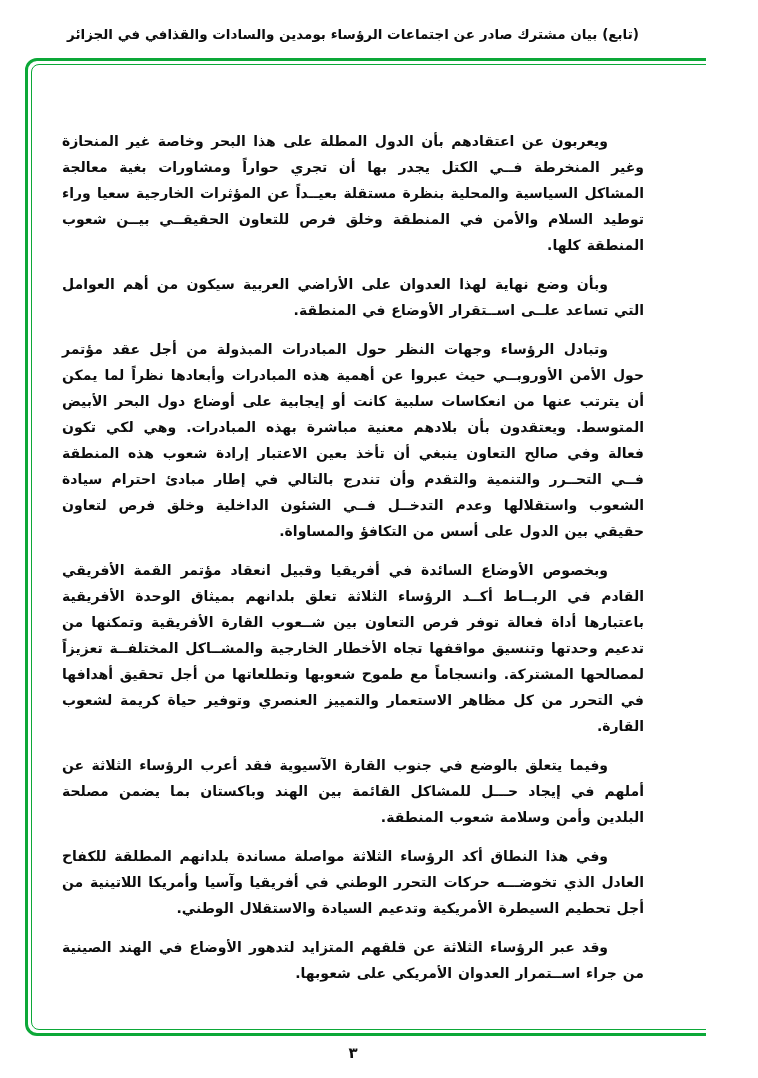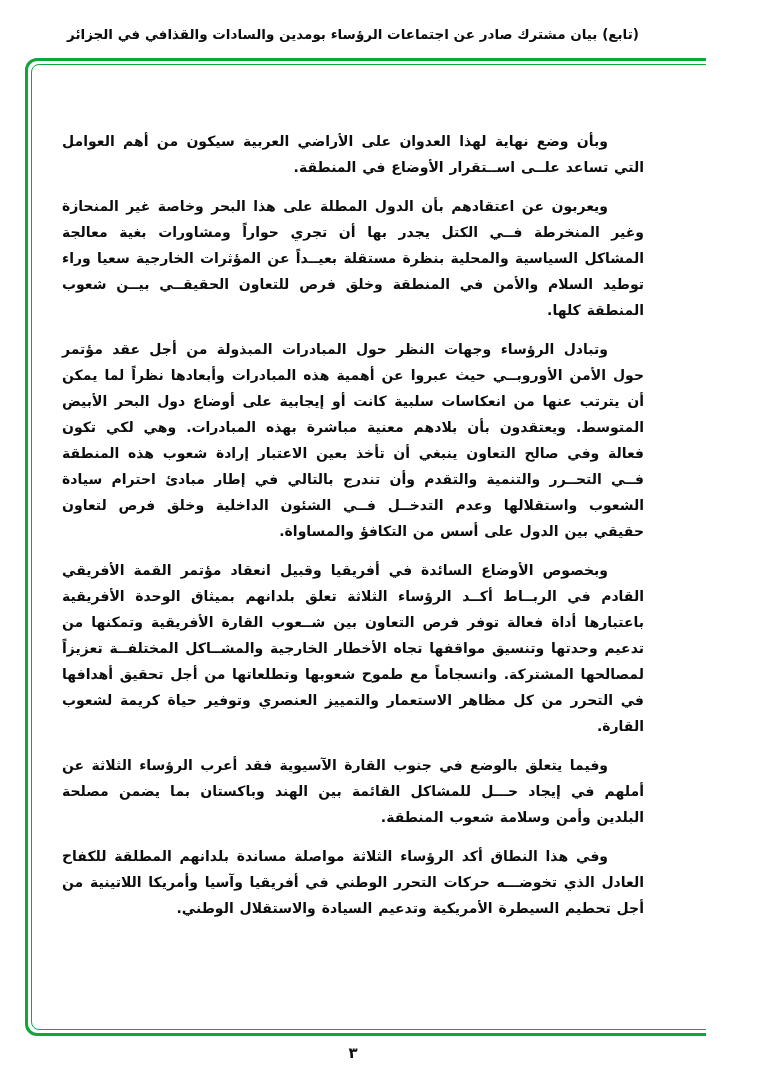--- a/index.html
+++ b/index.html
@@ -69,23 +69,24 @@
 
 <div class="page">
 
   <div class="header">(تابع) بيان مشترك صادر عن اجتماعات الرؤساء بومدين والسادات والقذافي في الجزائر</div>
 
   <div class="frame-outer">
     <div class="frame-inner"></div>
   </div>
 
   <div class="content">
+    <p>ويعربون عن اعتقادهم بأن الدول المطلة على هذا البحر وخاصة غير المنحازة وغير المنخرطة فــي الكتل يجدر بها أن تجري حواراً ومشاورات بغية معالجة المشاكل السياسية والمحلية بنظرة مستقلة بعيــداً عن المؤثرات الخارجية سعيا وراء توطيد السلام والأمن في المنطقة وخلق فرص للتعاون الحقيقــي بيــن شعوب المنطقة كلها.</p>
     <p>وبأن وضع نهاية لهذا العدوان على الأراضي العربية سيكون من أهم العوامل التي تساعد علــى اســتقرار الأوضاع في المنطقة.</p>
-    <p>ويعربون عن اعتقادهم بأن الدول المطلة على هذا البحر وخاصة غير المنحازة وغير المنخرطة فــي الكتل يجدر بها أن تجري حواراً ومشاورات بغية معالجة المشاكل السياسية والمحلية بنظرة مستقلة بعيــداً عن المؤثرات الخارجية سعيا وراء توطيد السلام والأمن في المنطقة وخلق فرص للتعاون الحقيقــي بيــن شعوب المنطقة كلها.</p>
     <p>وتبادل الرؤساء وجهات النظر حول المبادرات المبذولة من أجل عقد مؤتمر حول الأمن الأوروبــي حيث عبروا عن أهمية هذه المبادرات وأبعادها نظراً لما يمكن أن يترتب عنها من انعكاسات سلبية كانت أو إيجابية على أوضاع دول البحر الأبيض المتوسط. ويعتقدون بأن بلادهم معنية مباشرة بهذه المبادرات. وهي لكي تكون فعالة وفي صالح التعاون ينبغي أن تأخذ بعين الاعتبار إرادة شعوب هذه المنطقة فــي التحــرر والتنمية والتقدم وأن تندرج بالتالي في إطار مبادئ احترام سيادة الشعوب واستقلالها وعدم التدخــل فــي الشئون الداخلية وخلق فرص لتعاون حقيقي بين الدول على أسس من التكافؤ والمساواة.</p>
     <p>وبخصوص الأوضاع السائدة في أفريقيا وقبيل انعقاد مؤتمر القمة الأفريقي القادم في الربــاط أكــد الرؤساء الثلاثة تعلق بلدانهم بميثاق الوحدة الأفريقية باعتبارها أداة فعالة توفر فرص التعاون بين شــعوب القارة الأفريقية وتمكنها من تدعيم وحدتها وتنسيق مواقفها تجاه الأخطار الخارجية والمشــاكل المختلفــة تعزيزاً لمصالحها المشتركة. وانسجاماً مع طموح شعوبها وتطلعاتها من أجل تحقيق أهدافها في التحرر من كل مظاهر الاستعمار والتمييز العنصري وتوفير حياة كريمة لشعوب القارة.</p>
     <p>وفيما يتعلق بالوضع في جنوب القارة الآسيوية فقد أعرب الرؤساء الثلاثة عن أملهم في إيجاد حـــل للمشاكل القائمة بين الهند وباكستان بما يضمن مصلحة البلدين وأمن وسلامة شعوب المنطقة.</p>
     <p>وفي هذا النطاق أكد الرؤساء الثلاثة مواصلة مساندة بلدانهم المطلقة للكفاح العادل الذي تخوضـــه حركات التحرر الوطني في أفريقيا وآسيا وأمريكا اللاتينية من أجل تحطيم السيطرة الأمريكية وتدعيم السيادة والاستقلال الوطني.</p>
+    <p>وقد عبر الرؤساء الثلاثة عن قلقهم المتزايد لتدهور الأوضاع في الهند الصينية من جراء اســتمرار العدوان الأمريكي على شعوبها.</p>
   </div>
 
   <div class="page-number">٣</div>
 
 </div>
 
 </body></html>

